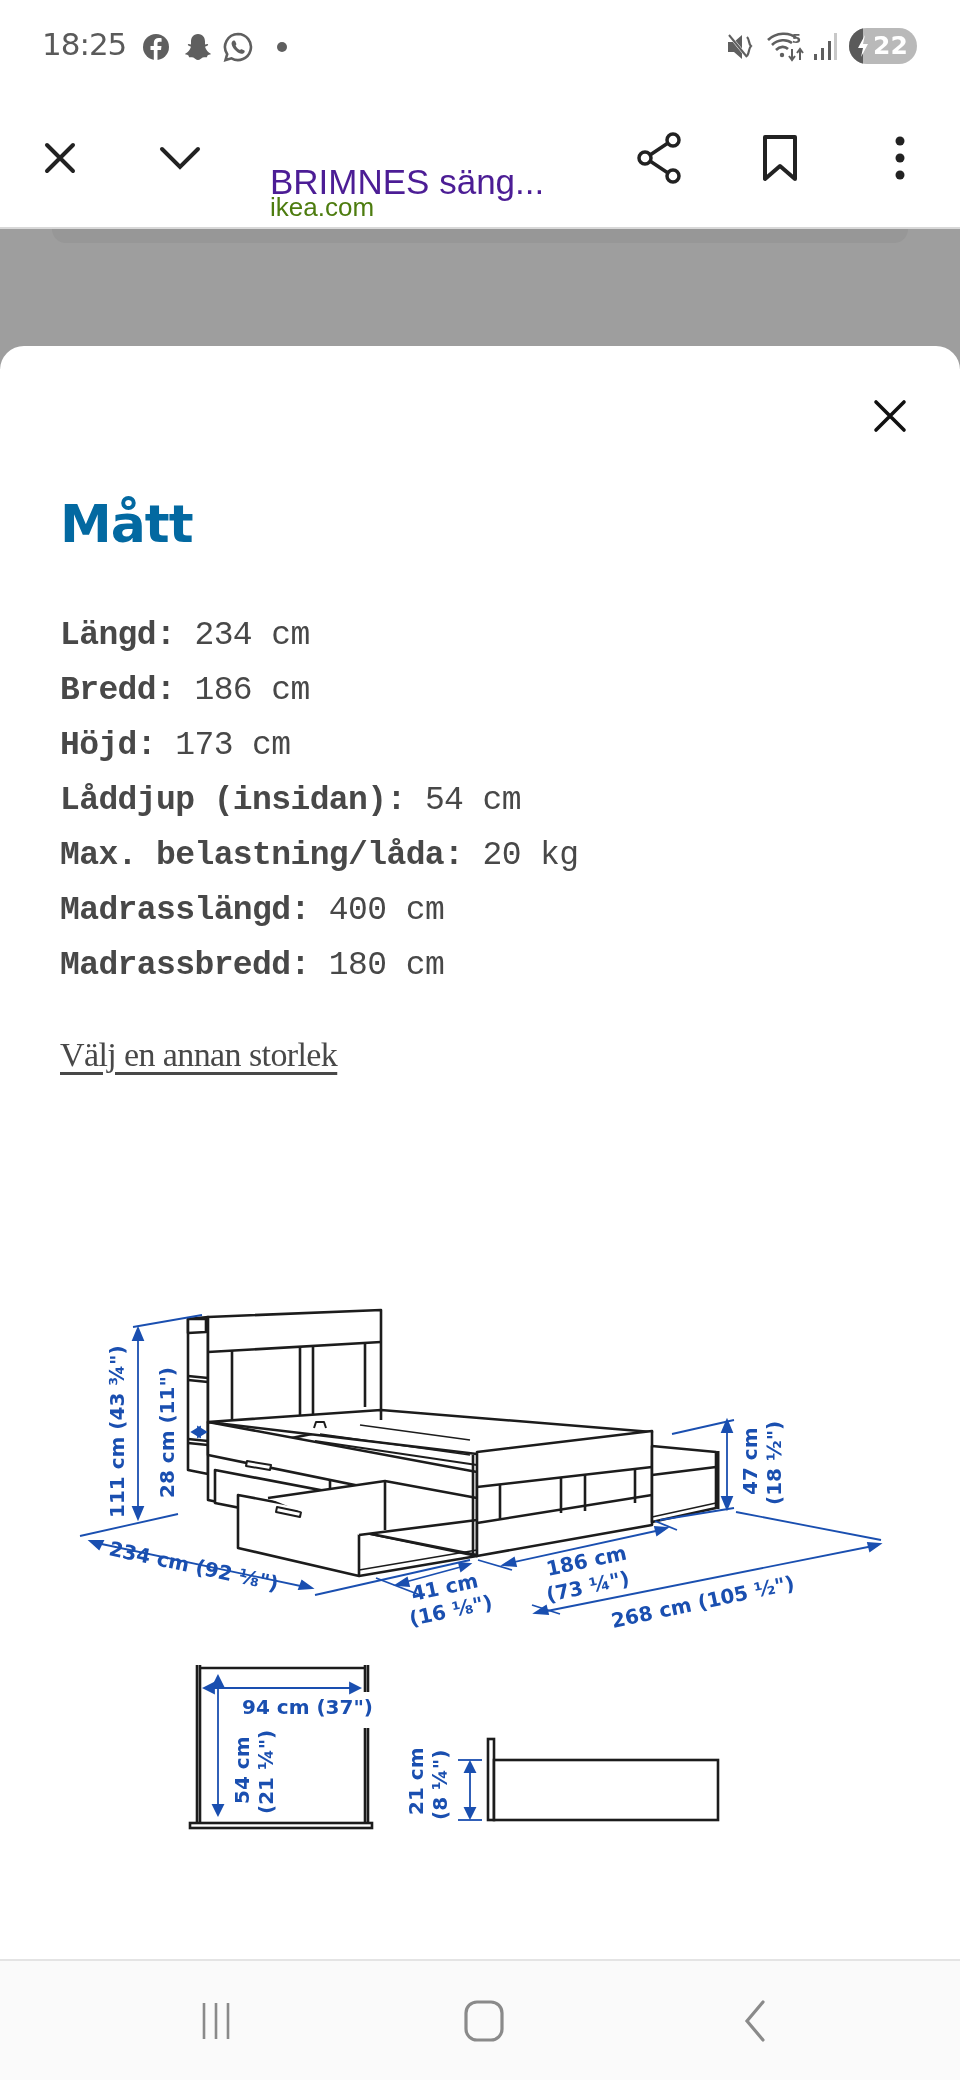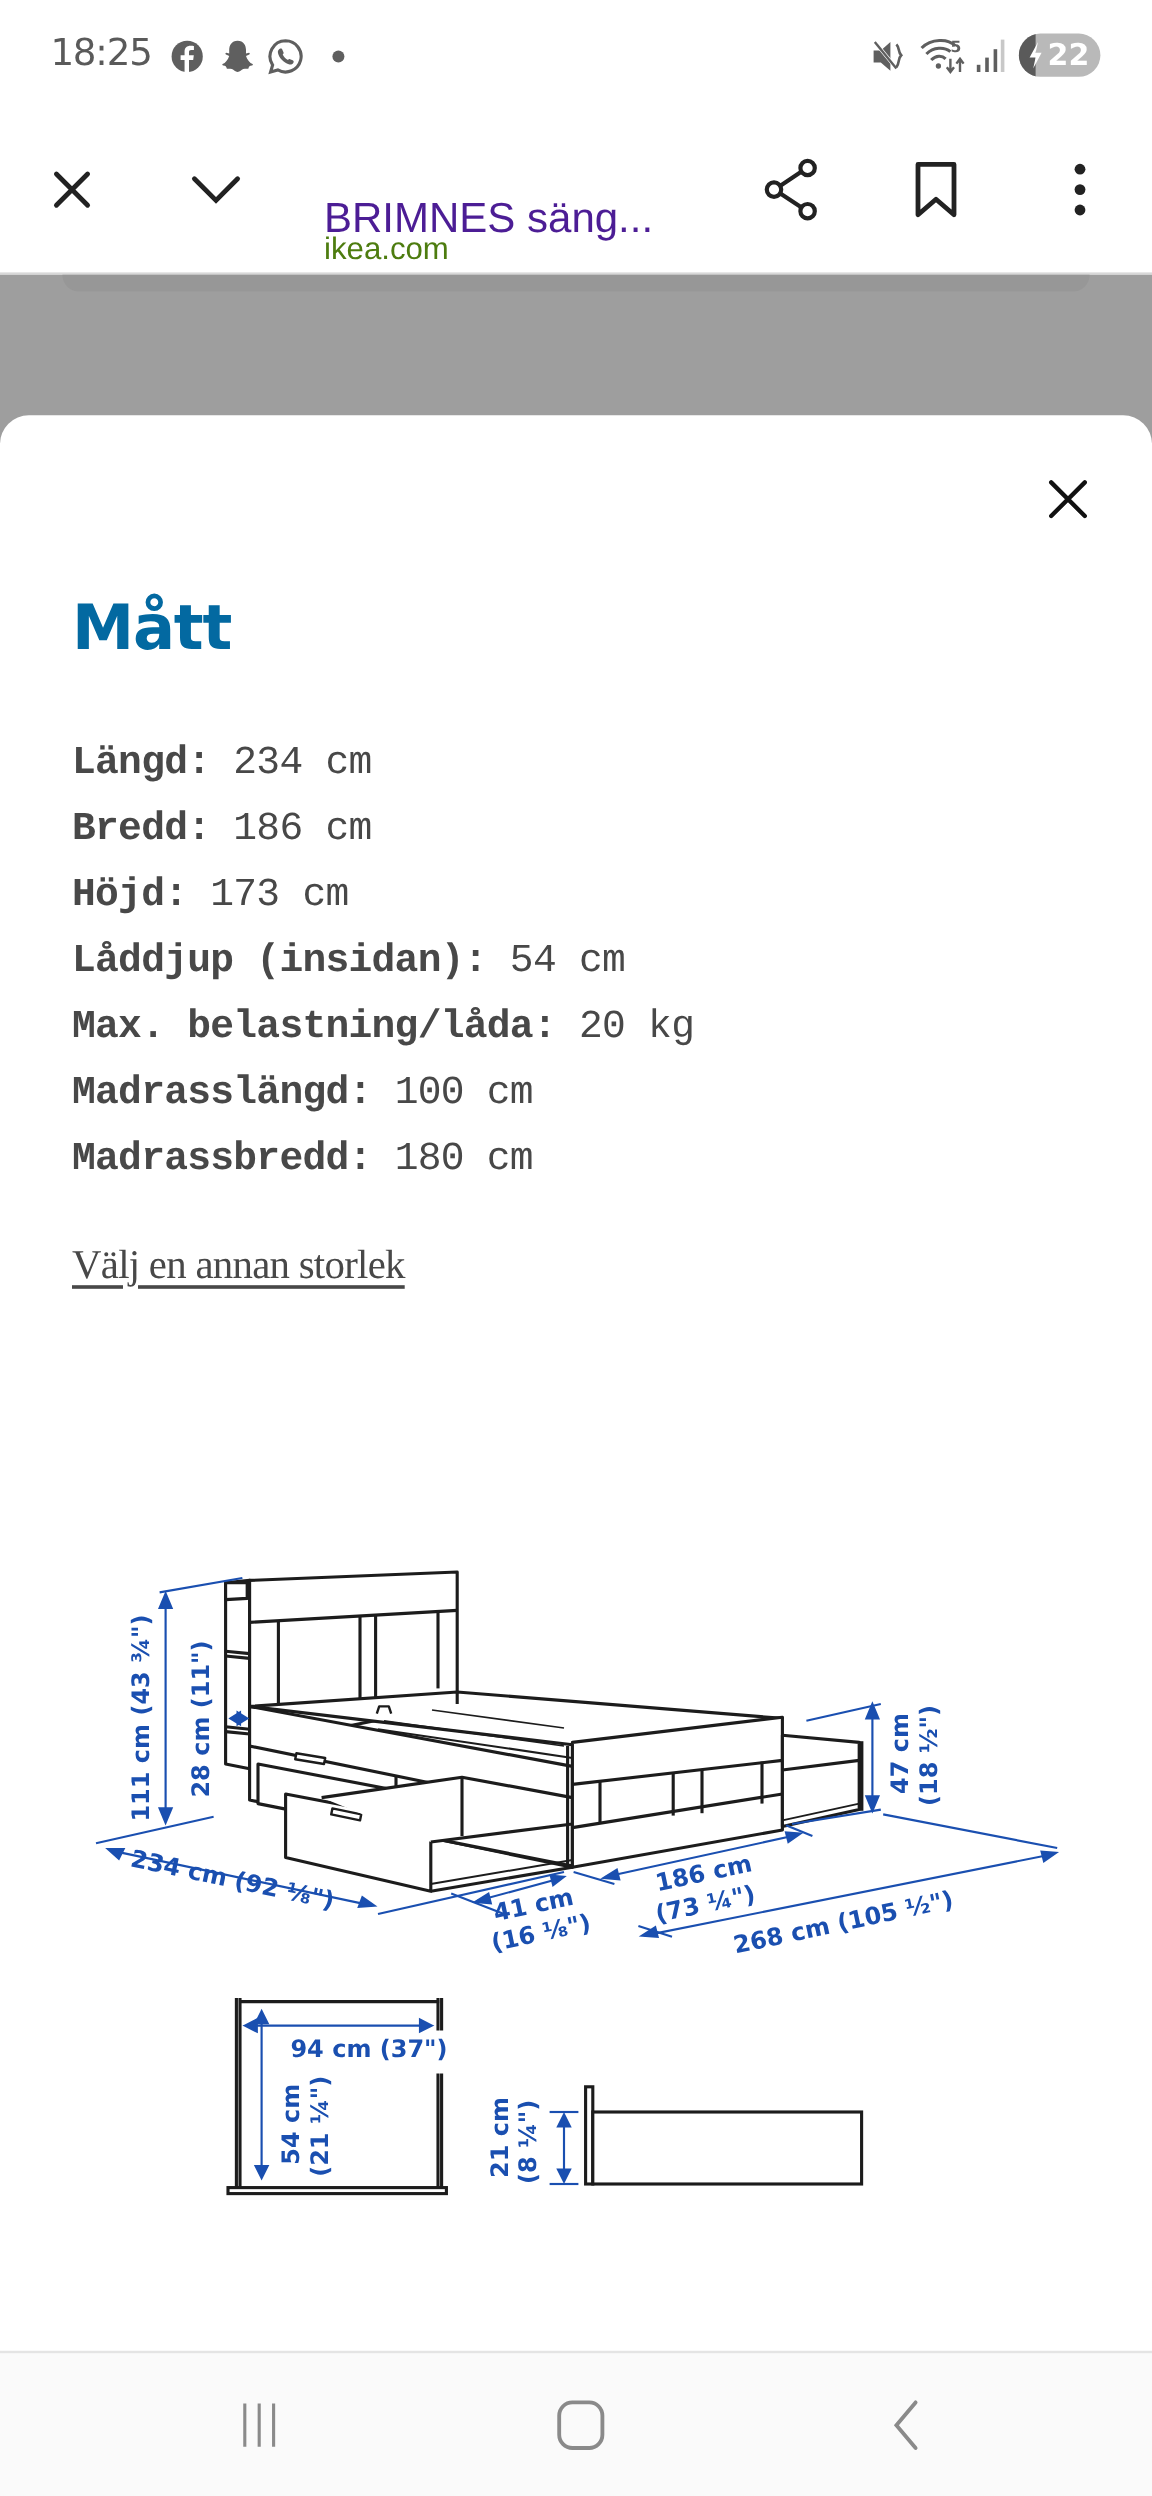--- a/index.html
+++ b/index.html
@@ -124,21 +124,21 @@
 </div>
 
 <div class="heading">Mått</div>
 
 <div class="spec-list">
   <div class="spec-row"><b>Längd:</b><span> 234 cm</span></div>
   <div class="spec-row"><b>Bredd:</b><span> 186 cm</span></div>
   <div class="spec-row"><b>Höjd:</b><span> 173 cm</span></div>
   <div class="spec-row"><b>Låddjup (insidan):</b><span> 54 cm</span></div>
   <div class="spec-row"><b>Max. belastning/låda:</b><span> 20 kg</span></div>
-  <div class="spec-row"><b>Madrasslängd:</b><span> 100 cm</span></div>
+  <div class="spec-row"><b>Madrasslängd:</b><span> 400 cm</span></div>
   <div class="spec-row"><b>Madrassbredd:</b><span> 180 cm</span></div>
 </div>
 
 <a class="size-link">Välj en annan storlek</a>
 
 <svg class="diagram" viewBox="0 1250 960 600" width="960" height="600">
   <g fill="#fff" stroke="#1c1c1c" stroke-width="2.6" stroke-linejoin="round">
 
     <path d="M188 1319 L208 1317 L208 1474 L188 1470 Z"></path>
     <path d="M188 1319 L206 1319 L206 1332 L188 1333 Z"></path>

